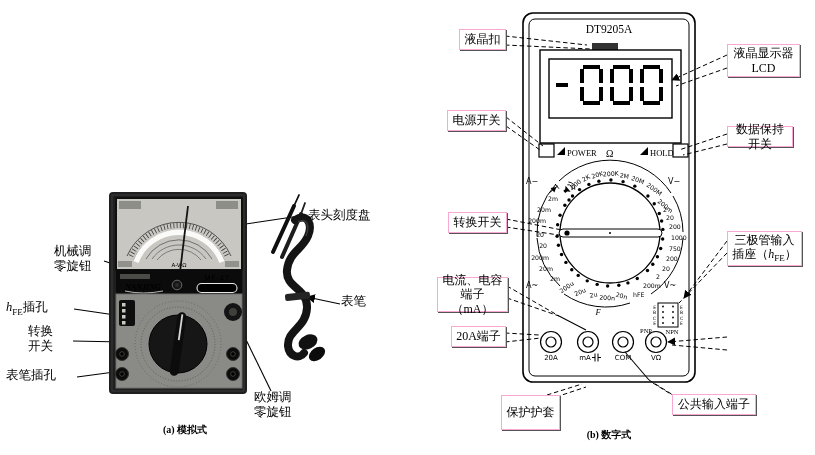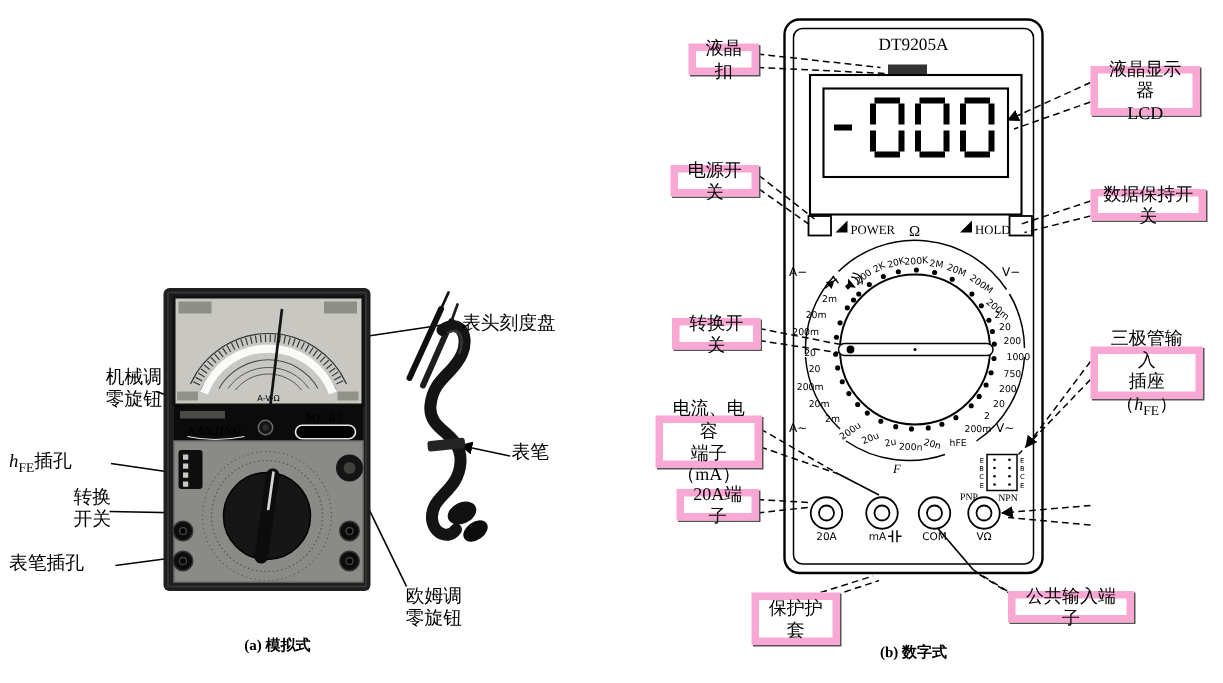--- a/index.html
+++ b/index.html
@@ -3,22 +3,22 @@
 <meta charset="utf-8">
 <style>
   html,body{margin:0;padding:0;background:#fff;}
   .canvas{position:relative;width:815px;height:455px;background:#fff;overflow:hidden;
           font-family:"Liberation Serif",serif;color:#000;}
   svg{position:absolute;left:0;top:0;}
   #leaders{width:815px;height:455px;z-index:1;}
   #analog-svg{left:105px;top:190px;width:230px;height:212px;z-index:2;}
   #digital-svg{left:515px;top:5px;width:200px;height:392px;z-index:2;}
   .lbl{position:absolute;z-index:3;font-size:12.5px;line-height:1.2;white-space:nowrap;}
-  .lbl.center{text-align:right;}
-  .lbl-box{position:absolute;z-index:3;border:5px solid #f9a8d4;background:#fff;
+  .lbl.center{text-align:left;}
+  .lbl-box{position:absolute;z-index:3;border:1px solid #f9a8d4;background:#fff;
            font-size:12px;line-height:1.22;text-align:center;padding:2px 3px;
            box-sizing:border-box;display:flex;flex-direction:column;justify-content:center;
            box-shadow:1px 1px 0 #555;}
   .caption{position:absolute;z-index:3;font-size:10px;font-weight:bold;text-align:center;width:120px;}
   sub.fe{font-size:9px;}
   i.hv{font-style:italic;}
   .ln{stroke:#000;stroke-width:1.1;fill:none;}
   .ds{stroke:#000;stroke-width:1;fill:none;stroke-dasharray:4.5 2.8;}
   .ol{stroke:#000;fill:none;}
   text{fill:#000;}
@@ -345,21 +345,21 @@
   <div class="lbl-box" style="left:459px;top:29px;width:47px;height:21px">
     <span>液晶扣</span>
   </div>
   <div class="lbl-box" style="left:727px;top:44px;width:73px;height:33px">
     <span>液晶显示器</span>
     <span>LCD</span>
   </div>
   <div class="lbl-box" style="left:447px;top:110px;width:59px;height:21px">
     <span>电源开关</span>
   </div>
-  <div class="lbl-box" style="left:727px;top:126px;width:77px;height:21px">
+  <div class="lbl-box" style="left:727px;top:126px;width:66px;height:21px">
     <span>数据保持开关</span>
   </div>
   <div class="lbl-box" style="left:448px;top:212px;width:59px;height:21px">
     <span>转换开关</span>
   </div>
   <div class="lbl-box" style="left:727px;top:231px;width:75px;height:35px">
     <span>三极管输入</span>
     <span><span>插座（</span><i class="hv">h</i><sub class="fe">FE</sub><span>）</span></span>
   </div>
   <div class="lbl-box" style="left:437px;top:277px;width:71px;height:35px">

